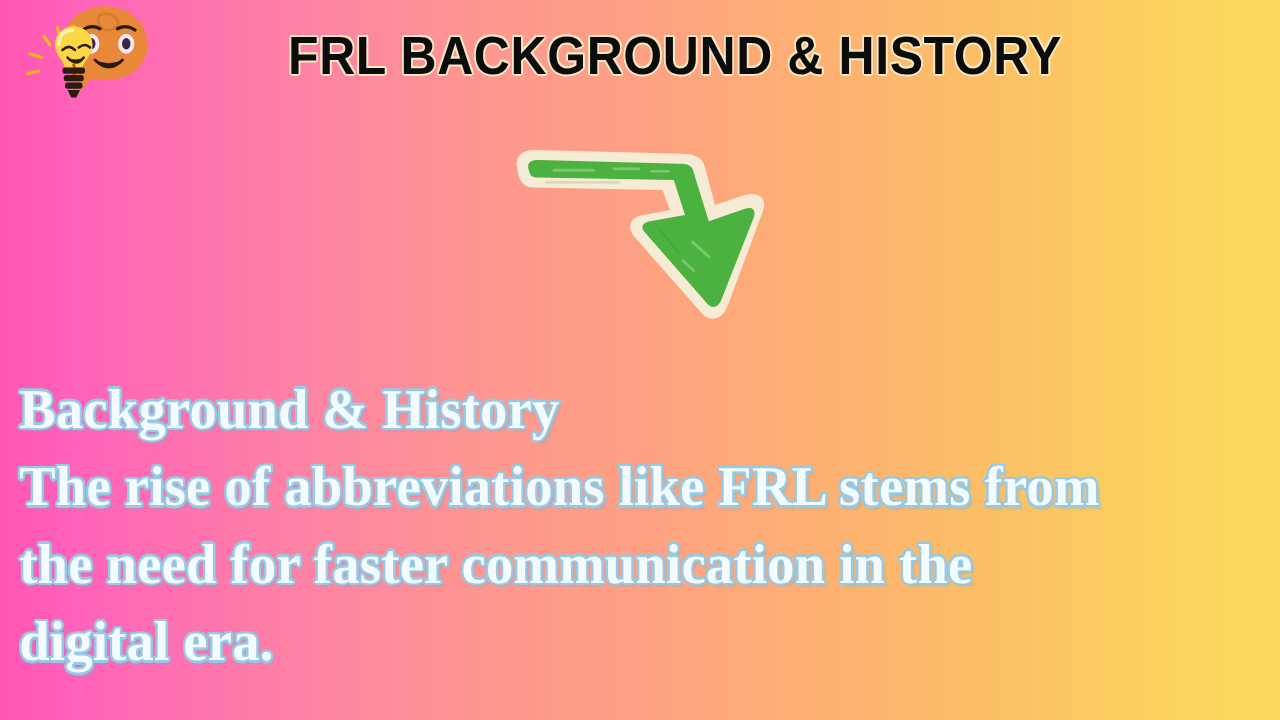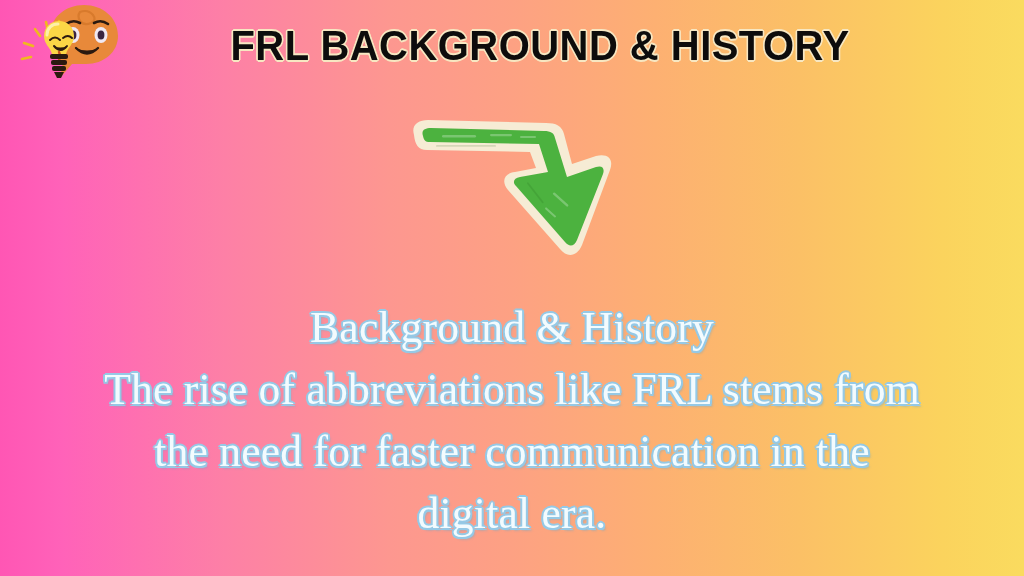--- a/index.html
+++ b/index.html
@@ -72,23 +72,22 @@
     height: 152px;
   }
   .arrow-wrap svg { display: block; }
 
   
   .body-copy {
     position: absolute;
     left: 0;
     top: 296px;
     width: 1024px;
-    text-align: center;
     font-family: "Liberation Serif", serif;
-    font-weight: 400;
+    font-weight: 700;
     font-size: 45px;
     line-height: 62px;
     color: #f3fbfe;
     letter-spacing: 0.2px;
     text-shadow:
        2px 0 0 #95c9e6,
       -2px 0 0 #95c9e6,
        0 2px 0 #95c9e6,
        0 -2px 0 #95c9e6,
        1.5px 1.5px 0 #95c9e6,

